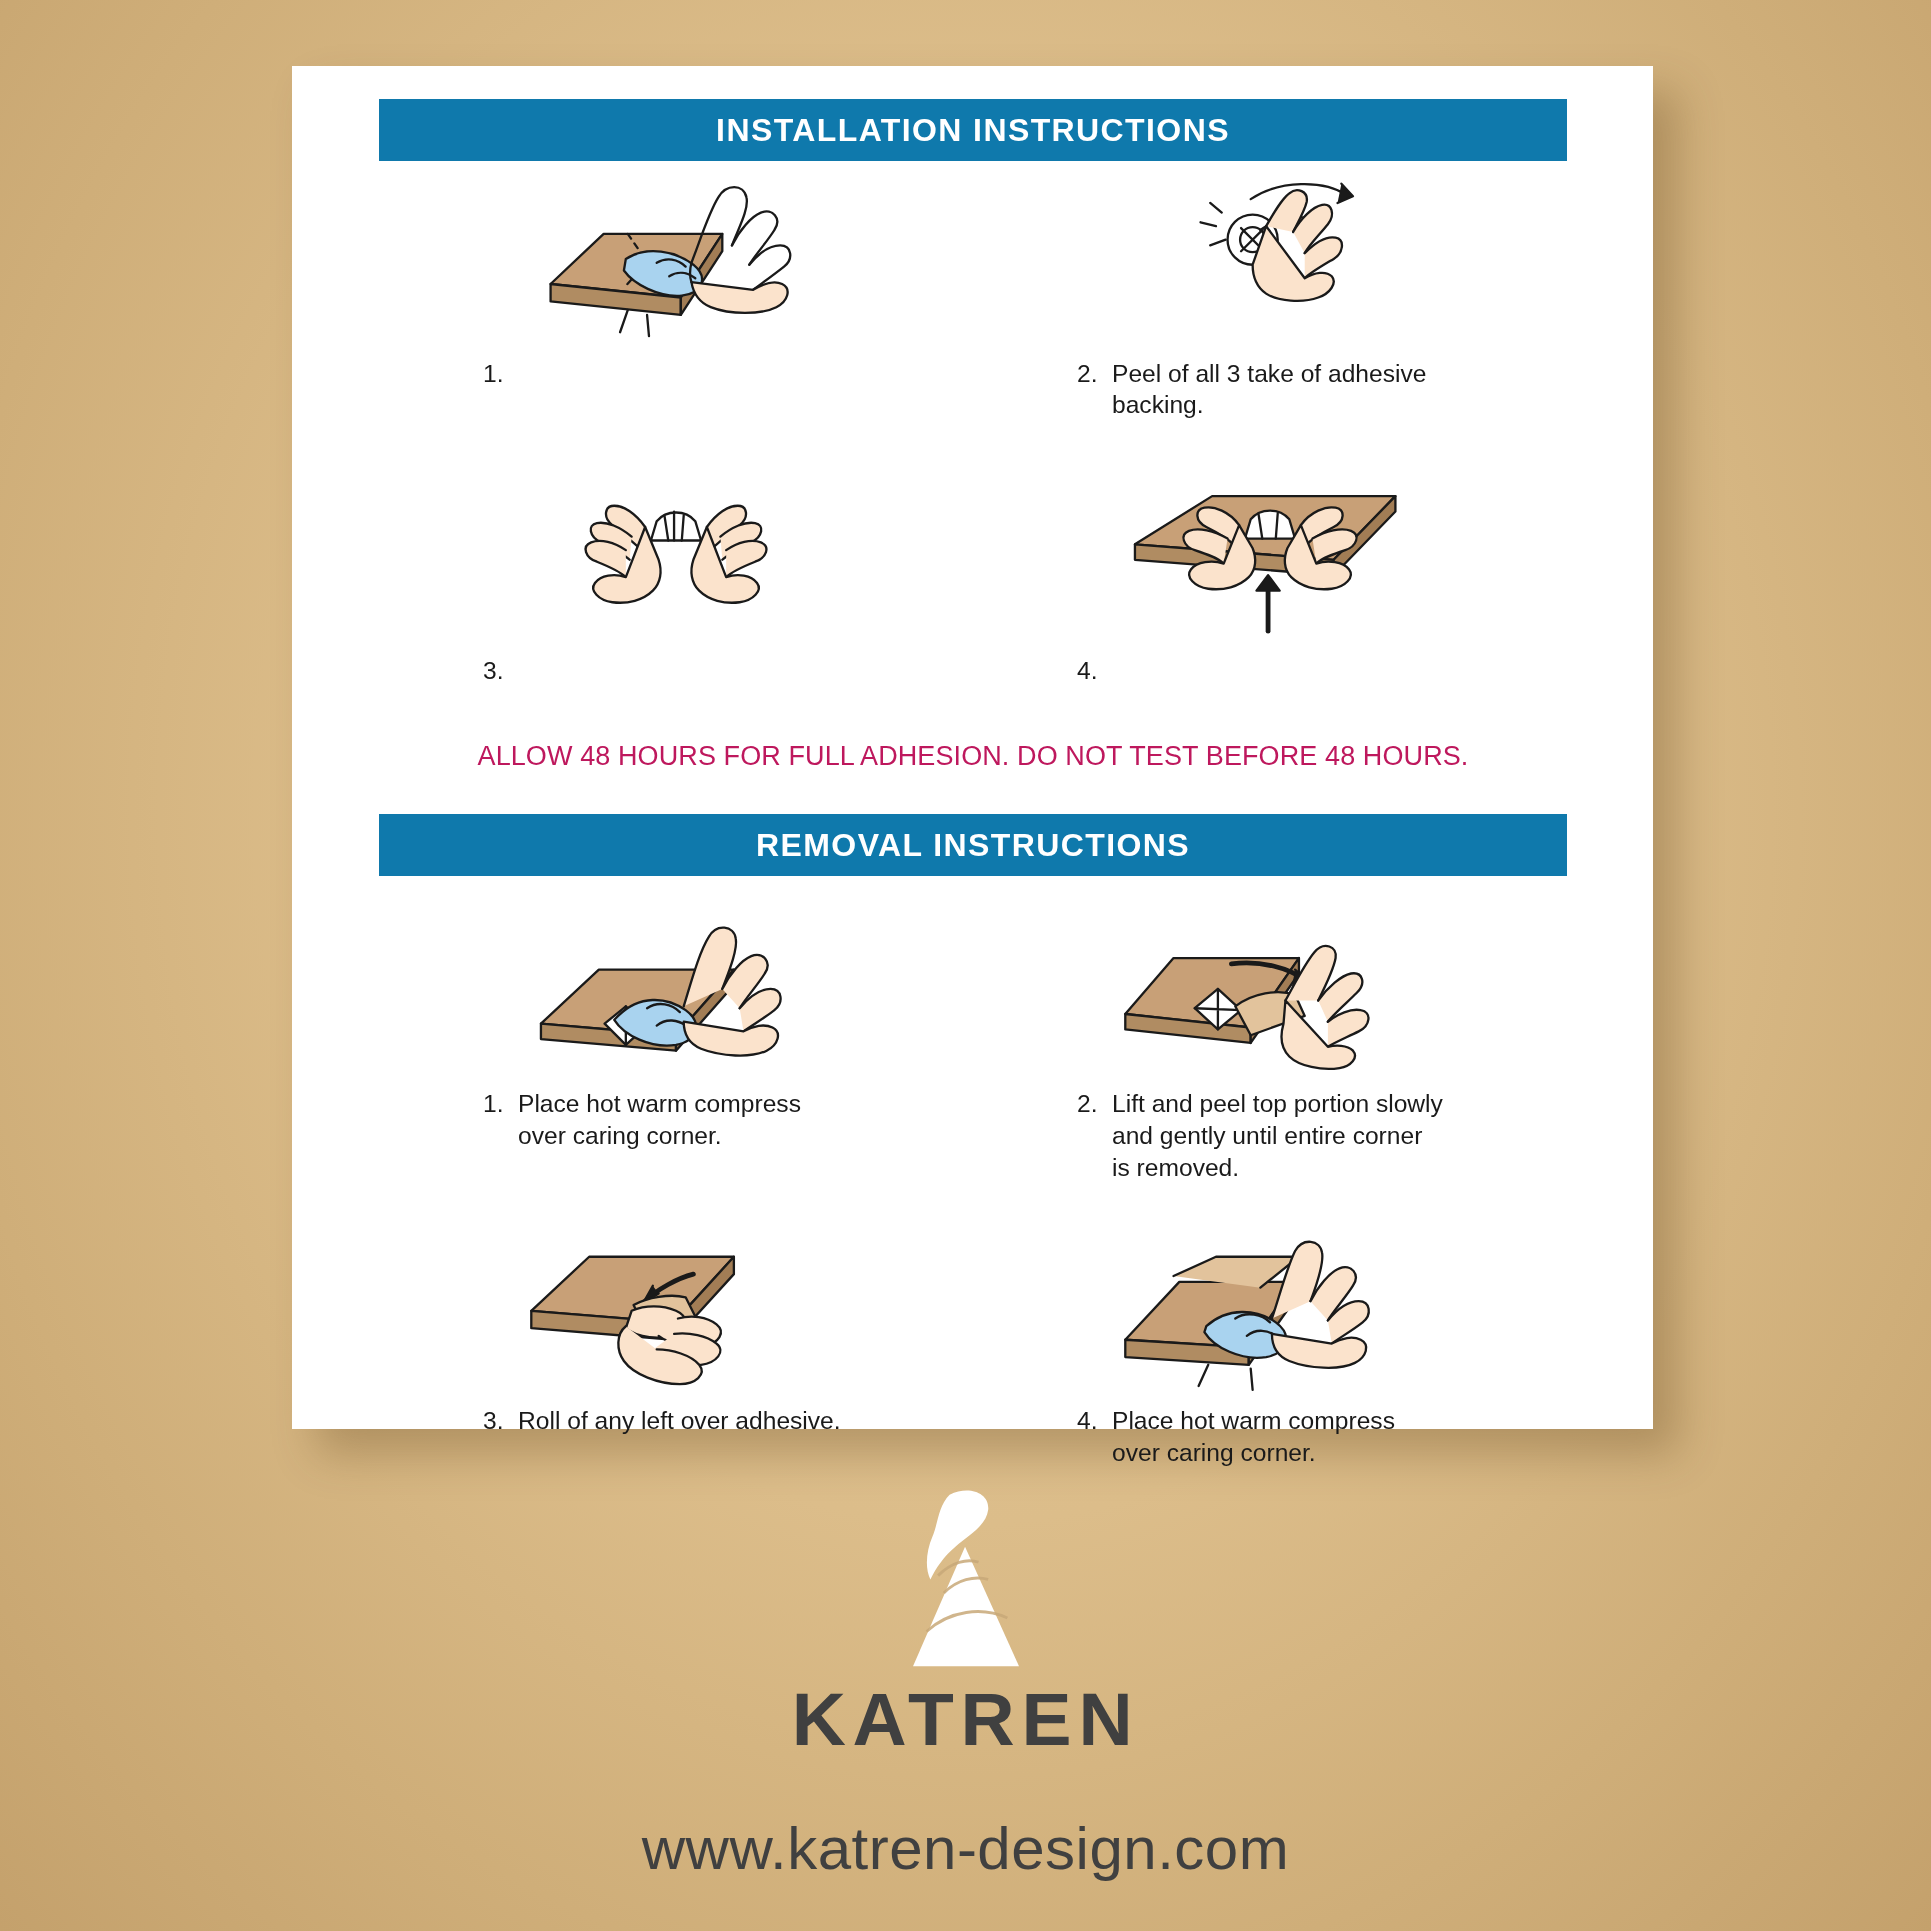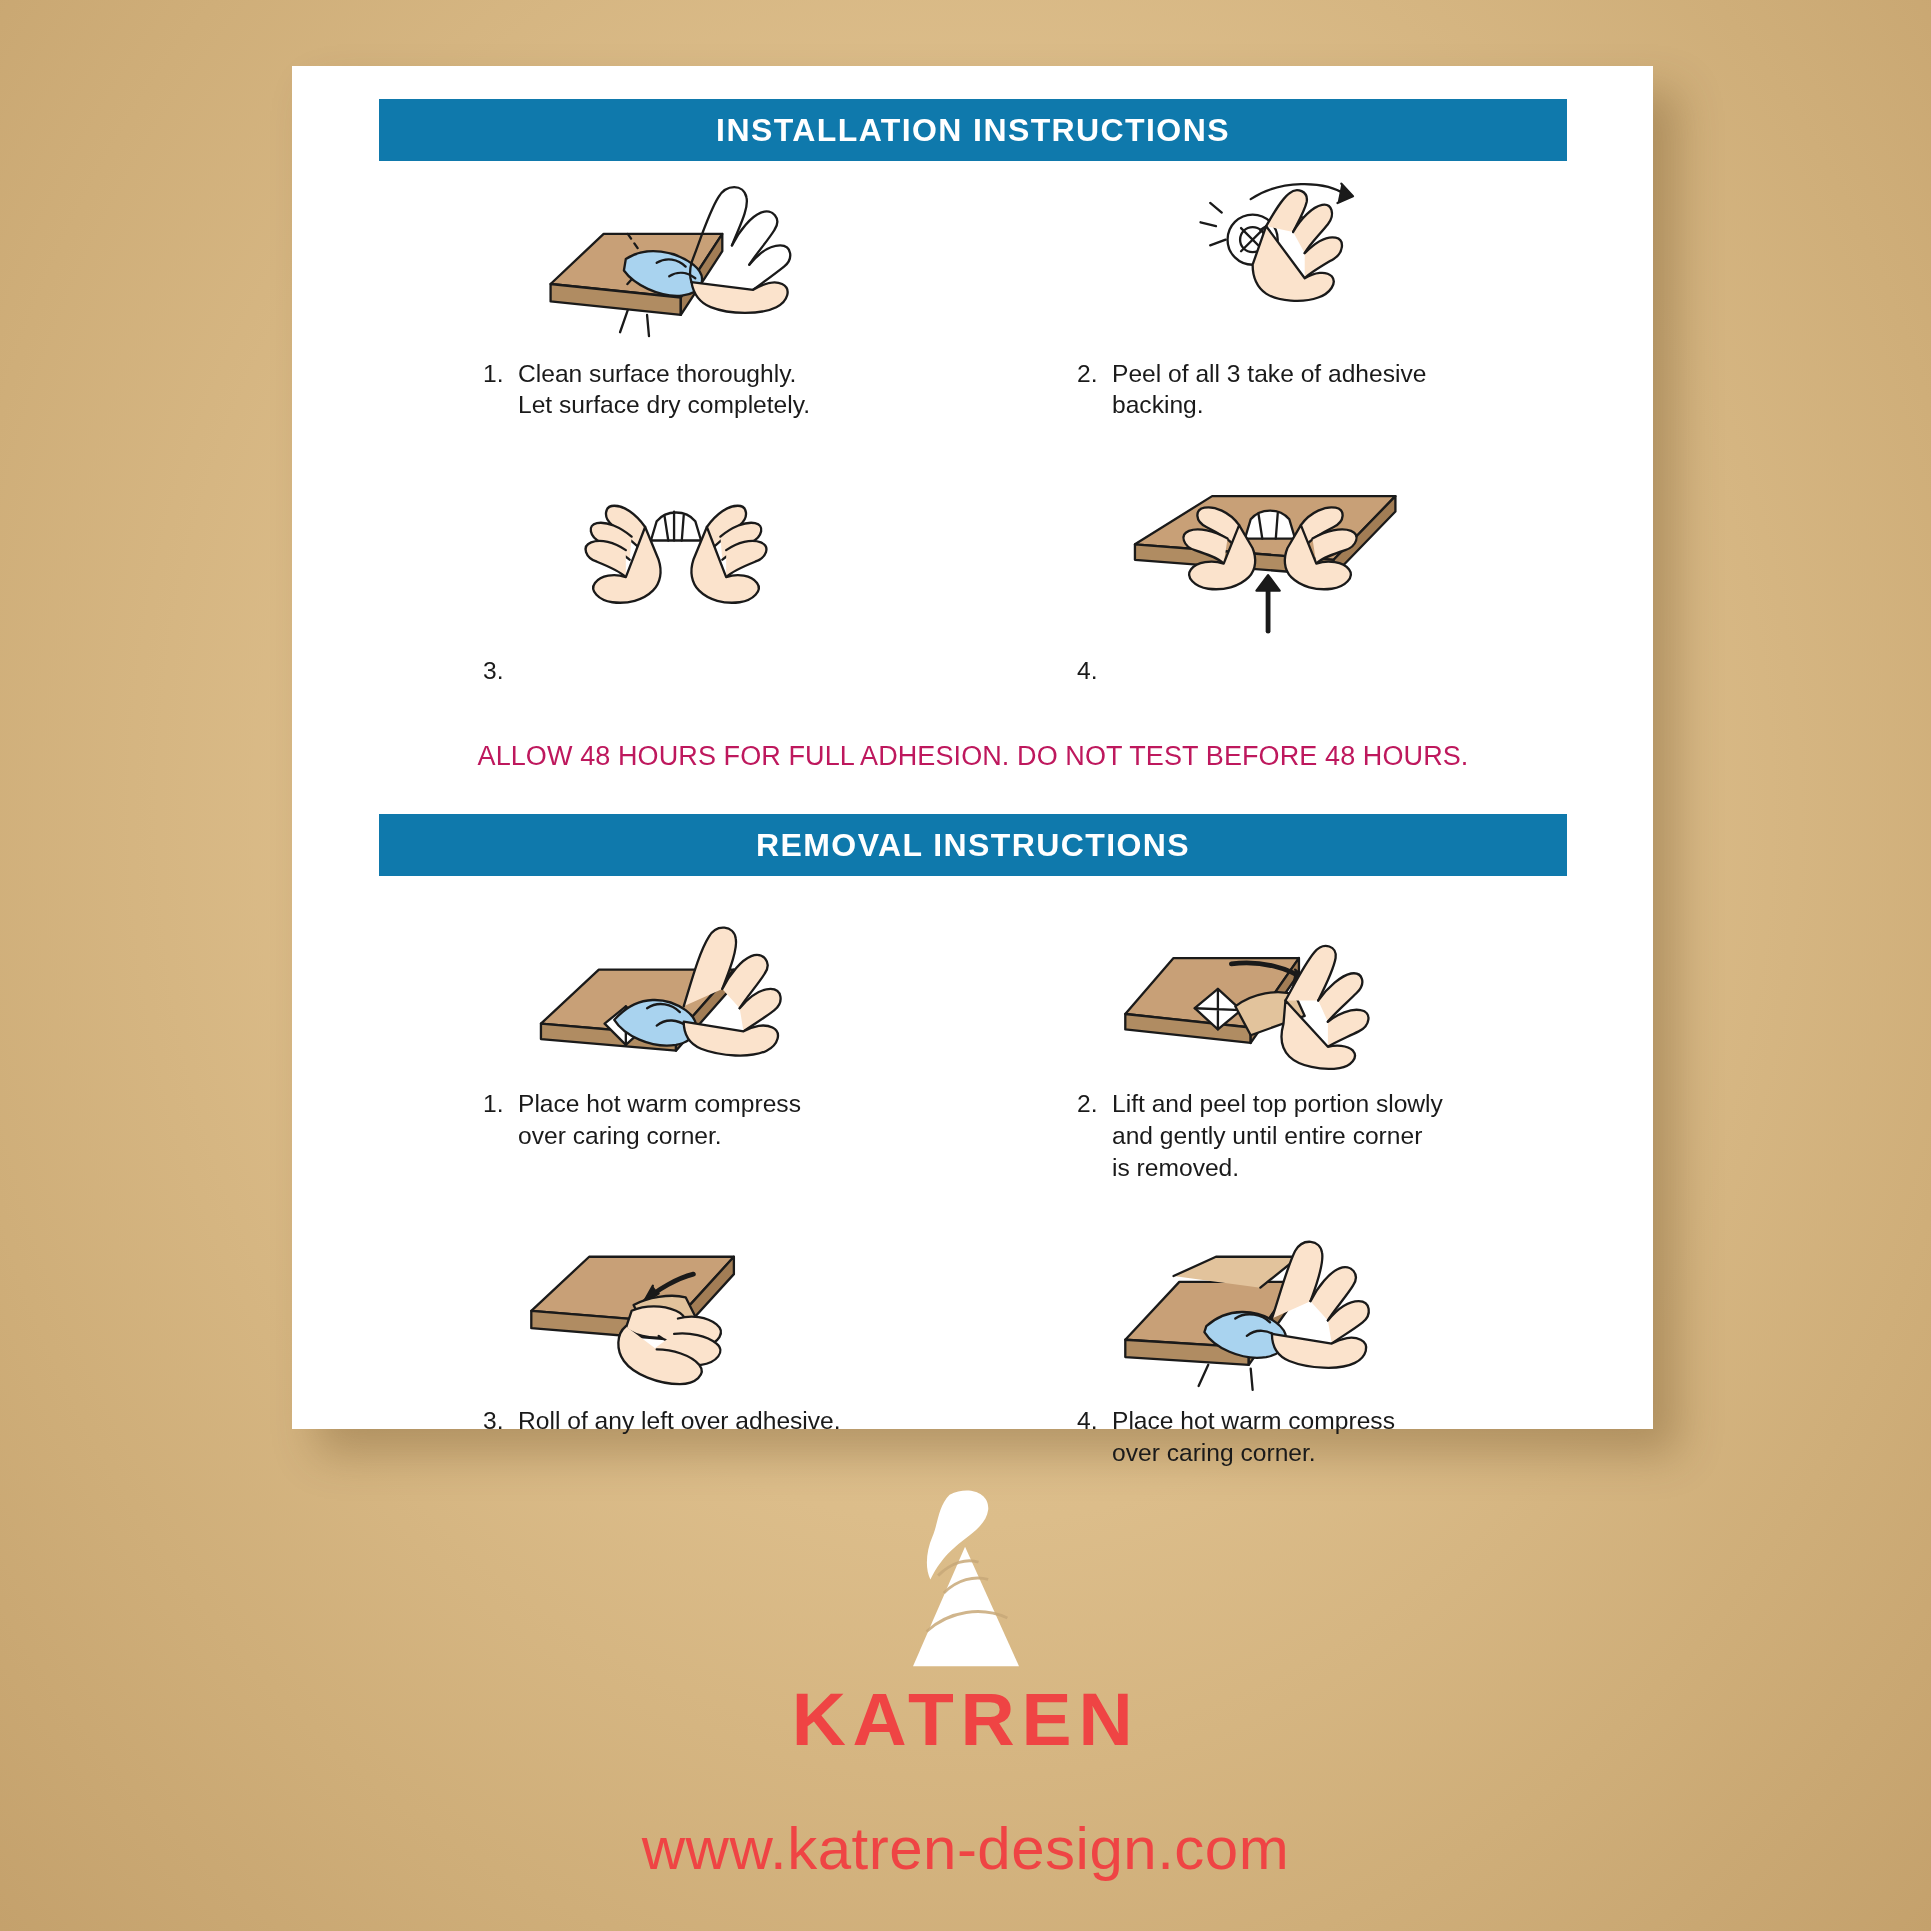--- a/index.html
+++ b/index.html
@@ -95,21 +95,21 @@
 
   .rm-band { margin-top: 0; }
 
   
   .brand {
     position: absolute;
     left: 0;
     top: 1487px;
     width: 1931px;
     text-align: center;
-    color: #ef4444;
+    color: #404040;
   }
   .brand-name {
     font-size: 75px;
     font-weight: bold;
     letter-spacing: 6.8px;
     margin-top: 5.8px;
   }
   .brand-url {
     font-size: 60px;
     letter-spacing: 0.5px;
@@ -146,22 +146,20 @@
                 <path d="M186 96 C196 70 204 44 214 28 C222 14 240 14 243 28 C246 40 234 62 228 78"></path>
                 <path d="M228 78 C236 62 248 48 258 44 C270 39 280 50 272 62 C266 72 252 88 246 98"></path>
                 <path d="M246 98 C256 86 268 78 278 78 C290 78 292 92 282 100 C272 108 258 118 250 124"></path>
                 <path d="M250 124 C260 118 272 114 280 118 C290 123 286 136 274 142 C258 150 226 150 206 142 C194 137 188 128 186 116 Z" fill="#fbe3cc"></path>
                 <path d="M186 96 C184 104 184 110 186 116"></path>
               </g>
             </svg>
           </div>
           <div class="caption">
             <span class="num">1.</span>
-            <span class="txt" style="white-space:pre-line">Clean surface thoroughly.
-Let surface dry completely.</span>
           </div>
         </div>
 
         <div class="step">
           <div class="art">
             <svg width="328" height="174" viewBox="0 0 340 180">
               <g stroke="#1a1a1a" stroke-width="2.4" fill="none" stroke-linejoin="round" stroke-linecap="round">
                 <path d="M150 30 C180 10 226 10 250 26"></path>
                 <path d="M244 14 L256 27 L240 34" fill="#1a1a1a"></path>
                 <path d="M120 44 L108 34 M114 58 L98 54 M124 72 L108 78"></path>

